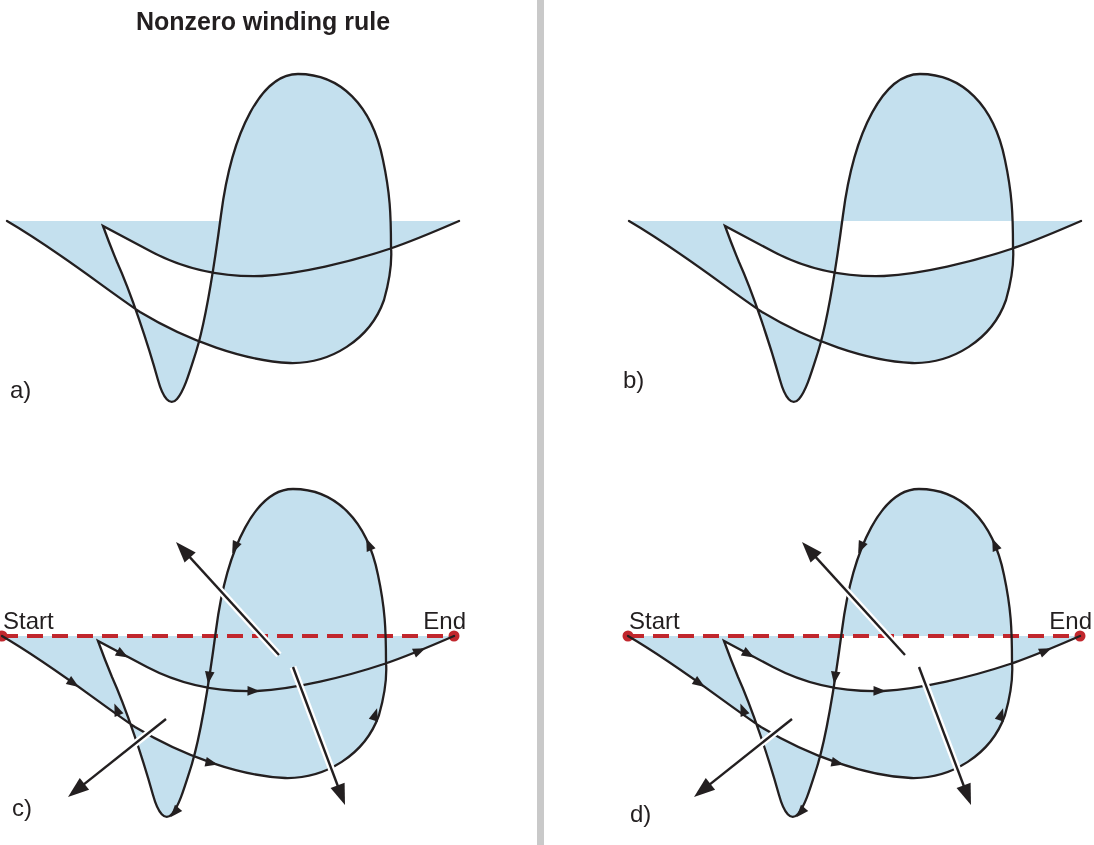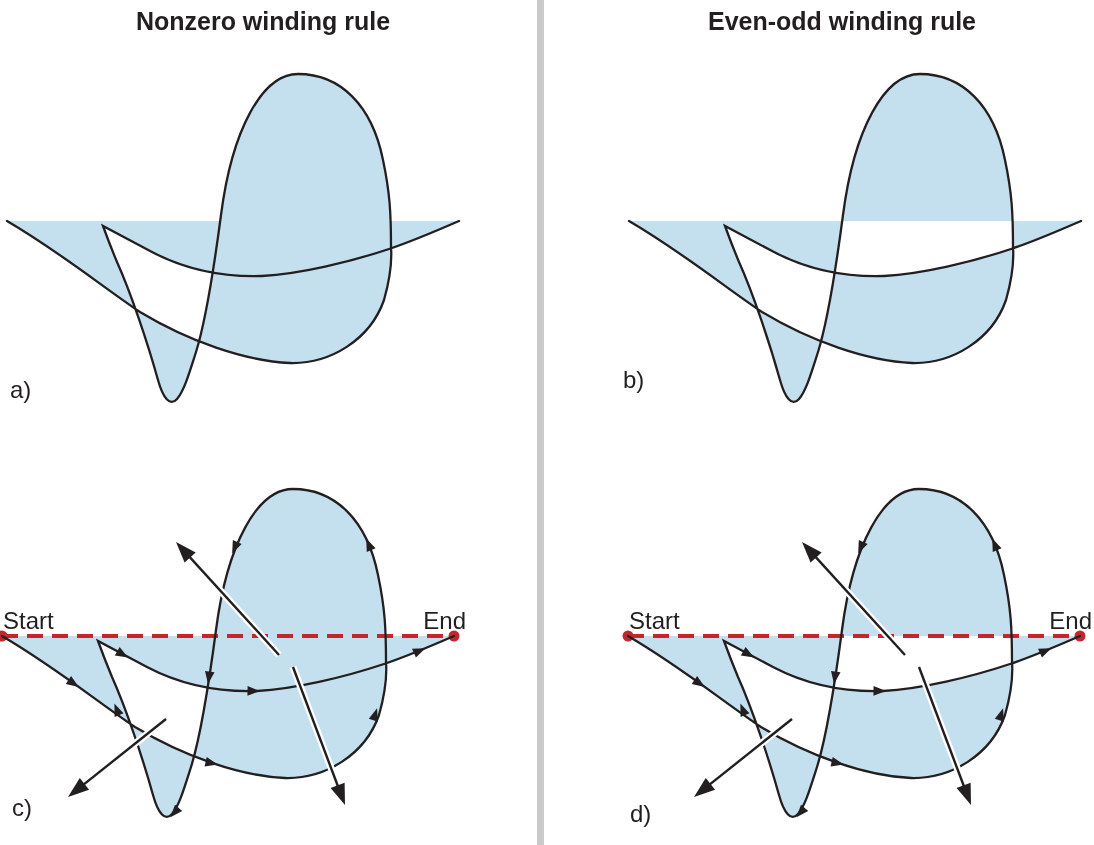--- a/index.html
+++ b/index.html
@@ -29,21 +29,20 @@
   }
   .end-anchor{text-anchor:end;}
 </style>
 </head>
 <body>
 
 <div class="stage">
 
   <div class="col-title" id="title-left">Nonzero winding rule</div>
 
-  <div class="col-title" id="title-right">Even-odd winding rule</div>
 
   <svg width="1094" height="845" viewBox="0 0 1094 845">
 
     <rect x="537" y="0" width="7" height="845" fill="#c9c9c9"></rect>
 
     <g transform="translate(0,0)">
         <path d="M 7 221 C 60 252 100 285 140 312 C 188 341 245 361 290 363 C 330 364 370 340 384 300 C 391 275 392 260 391 247 C 391 214 390 193 383 160 C 372 105 340 74 298 74 C 262 74 232 130 221 215 C 214 268 206 320 196 352 C 189 374 184 391 177 399 C 170 407 163 398 158 380 C 148 344 131 293 117 262 C 112 250 107 237 103 226 C 118 234 135 243 152 252 C 190 272 230 277 262 276 C 300 274 350 262 389 249 C 413 241 436 231 459 221 Z" fill="#c4e0ee" fill-rule="nonzero"></path>
         <path d="M 7 221 C 60 252 100 285 140 312 C 188 341 245 361 290 363 C 330 364 370 340 384 300 C 391 275 392 260 391 247 C 391 214 390 193 383 160 C 372 105 340 74 298 74 C 262 74 232 130 221 215 C 214 268 206 320 196 352 C 189 374 184 391 177 399 C 170 407 163 398 158 380 C 148 344 131 293 117 262 C 112 250 107 237 103 226 C 118 234 135 243 152 252 C 190 272 230 277 262 276 C 300 274 350 262 389 249 C 413 241 436 231 459 221" fill="none" stroke="#231f20" stroke-width="2.3" stroke-linecap="round"></path>
       </g>
 

